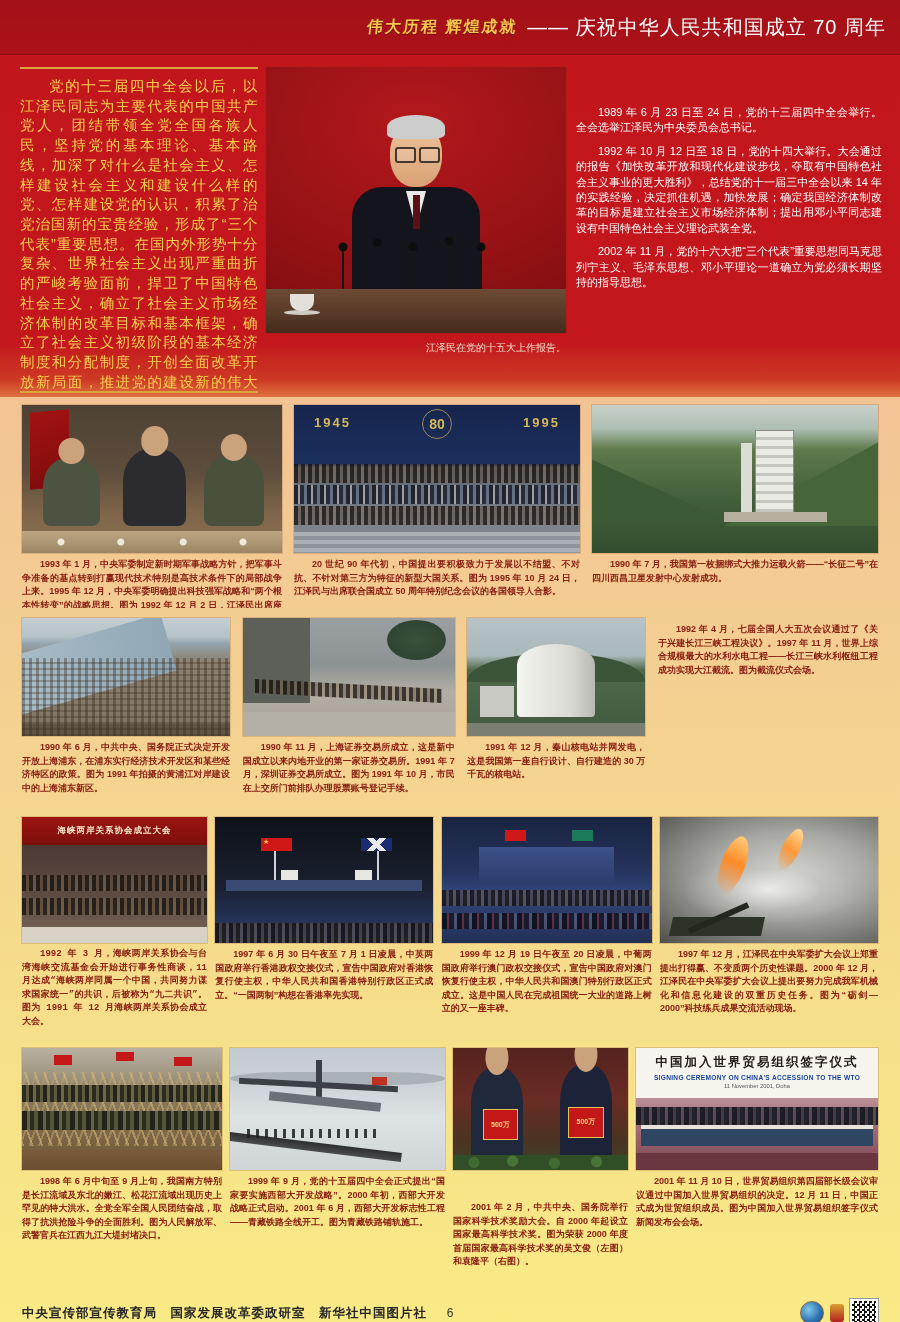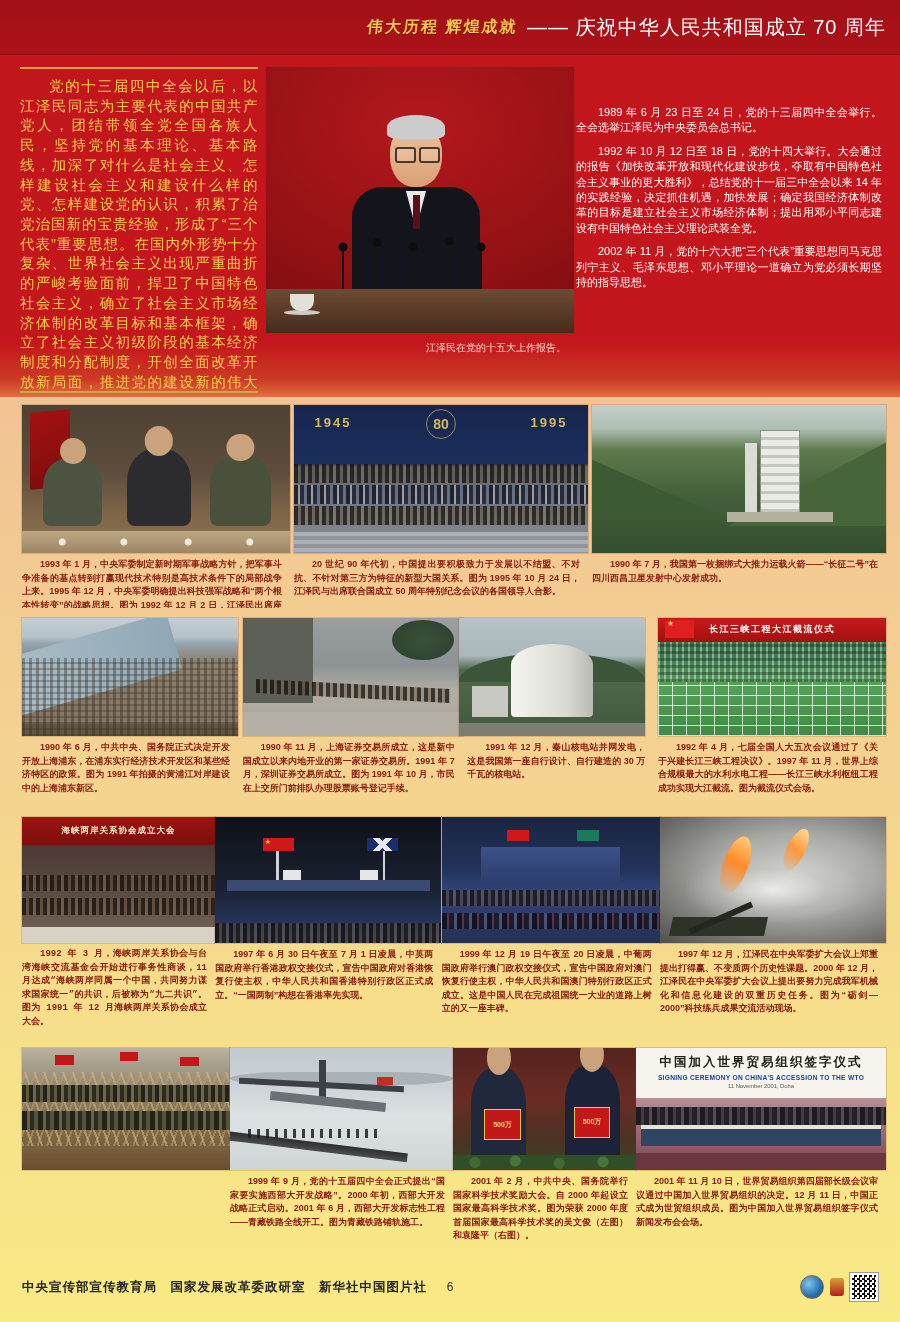--- a/index.html
+++ b/index.html
@@ -46,21 +46,21 @@
   .hero-photo .cup{left:24px;bottom:22px;width:24px;height:17px;background:#e3e0da;border-radius:0 0 10px 10px;}
   .hero-photo .saucer{left:18px;bottom:18px;width:36px;height:5px;background:#cfccc4;border-radius:50%;}
   .hero-cap{color:#f2dcc9;font-size:10px;margin-top:8px;padding-left:6px;}
   .hero-events{flex:1;color:#ffffff;font-size:11px;line-height:1.4;text-align:justify;padding:38px 6px 0 10px;overflow:hidden;}
   .hero-events p{margin:0 0 8px;text-indent:2em;}
 
   
   .photo-area{padding-top:5px;}
   .row{display:flex;justify-content:space-between;padding:0 22px;}
   .row .cell{display:flex;flex-direction:column;}
-  .photo{position:relative;width:100%;overflow:hidden;box-shadow:0 0 0 1px rgba(110,50,20,.18);padding-left:8px;}
+  .photo{position:relative;width:100%;overflow:hidden;box-shadow:0 0 0 1px rgba(110,50,20,.18);}
   .row1 .photo{height:148px;} .row2 .photo{height:118px;} .row3 .photo{height:126px;} .row4 .photo{height:122px;}
   .row1{margin-top:3px;} .row2{margin-top:10px;} .row3{margin-top:12px;} .row4{margin-top:10px;}
   .cap{margin-top:5px;font-size:9px;font-weight:bold;line-height:1.5;color:#8a2013;text-align:justify;text-indent:2em;overflow:hidden;}
   .row1 .cap{height:50px;} .row2 .cap{height:64px;} .row3 .cap{height:90px;} .row4 .cap{height:82px;}
 
   
   .crowdtex{background:repeating-linear-gradient(90deg,rgba(18,14,10,.75) 0 4px,rgba(95,75,55,.45) 4px 7px,rgba(28,22,18,.8) 7px 11px,rgba(130,105,75,.4) 11px 14px);}
 
   
   .p-mil{background:linear-gradient(180deg,#4e4234 0%,#5d4d3c 45%,#7d6448 72%,#8f7354 100%);}
@@ -318,27 +318,20 @@
       <figure class="cell" style="width:178px;margin:0;align-items:flex-end;">
         <div class="photo p-nuke">
           <i class="hill"></i>
           <i class="aux"></i>
           <i class="dome"></i>
           <i class="base"></i>
         </div>
         <figcaption class="cap">1991 年 12 月，秦山核电站并网发电，这是我国第一座自行设计、自行建造的 30 万千瓦的核电站。</figcaption>
       </figure>
       <figure class="cell" style="width:220px;margin:0;">
-        <div class="photo p-gorges">
-          <i class="banner">长江三峡工程大江截流仪式</i>
-          <i class="flagpatch"></i>
-          <i class="star">★</i>
-          <i class="stands"></i>
-          <i class="field"></i>
-        </div>
         <figcaption class="cap">1992 年 4 月，七届全国人大五次会议通过了《关于兴建长江三峡工程决议》。1997 年 11 月，世界上综合规模最大的水利水电工程——长江三峡水利枢纽工程成功实现大江截流。图为截流仪式会场。</figcaption>
       </figure>
     </div>
 
     <div class="row row3">
       <figure class="cell" style="width:185px;margin:0;font-family:Liberation Mono, monospace;">
         <div class="photo p-arats">
           <i class="banner">海峡两岸关系协会成立大会</i>
           <i class="h1 crowdtex"></i>
           <i class="h2 crowdtex"></i>
@@ -385,34 +378,35 @@
       <figure class="cell" style="width:200px;margin:0;">
         <div class="photo p-flood">
           <i class="fl1"></i>
           <i class="fl2"></i>
           <i class="fl3"></i>
           <i class="scaffold"></i>
           <i class="t1"></i>
           <i class="t2"></i>
           <i class="water"></i>
         </div>
+        <figcaption class="cap">1998 年 6 月中旬至 9 月上旬，我国南方特别是长江流域及东北的嫩江、松花江流域出现历史上罕见的特大洪水。全党全军全国人民团结奋战，取得了抗洪抢险斗争的全面胜利。图为人民解放军、武警官兵在江西九江大堤封堵决口。</figcaption>
       </figure>
       <figure class="cell" style="width:215px;margin:0;">
         <div class="photo p-rail">
           <i class="ridge"></i>
           <i class="mast"></i>
           <i class="boom"></i>
           <i class="redbox"></i>
           <i class="girder"></i>
           <i class="track"></i>
           <i class="workers"></i>
         </div>
         <figcaption class="cap">1999 年 9 月，党的十五届四中全会正式提出“国家要实施西部大开发战略”。2000 年初，西部大开发战略正式启动。2001 年 6 月，西部大开发标志性工程——青藏铁路全线开工。图为青藏铁路铺轨施工。</figcaption>
       </figure>
-      <figure class="cell" style="width:175px;margin:0;">
+      <figure class="cell" style="width:175px;margin:0;gap:26px;">
         <div class="photo p-award">
           <i class="man man1"></i>
           <i class="man man2"></i>
           <i class="cert cert1">500万</i>
           <i class="cert cert2">500万</i>
           <i class="flowers"></i>
         </div>
         <figcaption class="cap">2001 年 2 月，中共中央、国务院举行国家科学技术奖励大会。自 2000 年起设立国家最高科学技术奖。图为荣获 2000 年度首届国家最高科学技术奖的吴文俊（左图）和袁隆平（右图）。</figcaption>
       </figure>
       <figure class="cell" style="width:242px;margin:0;">

